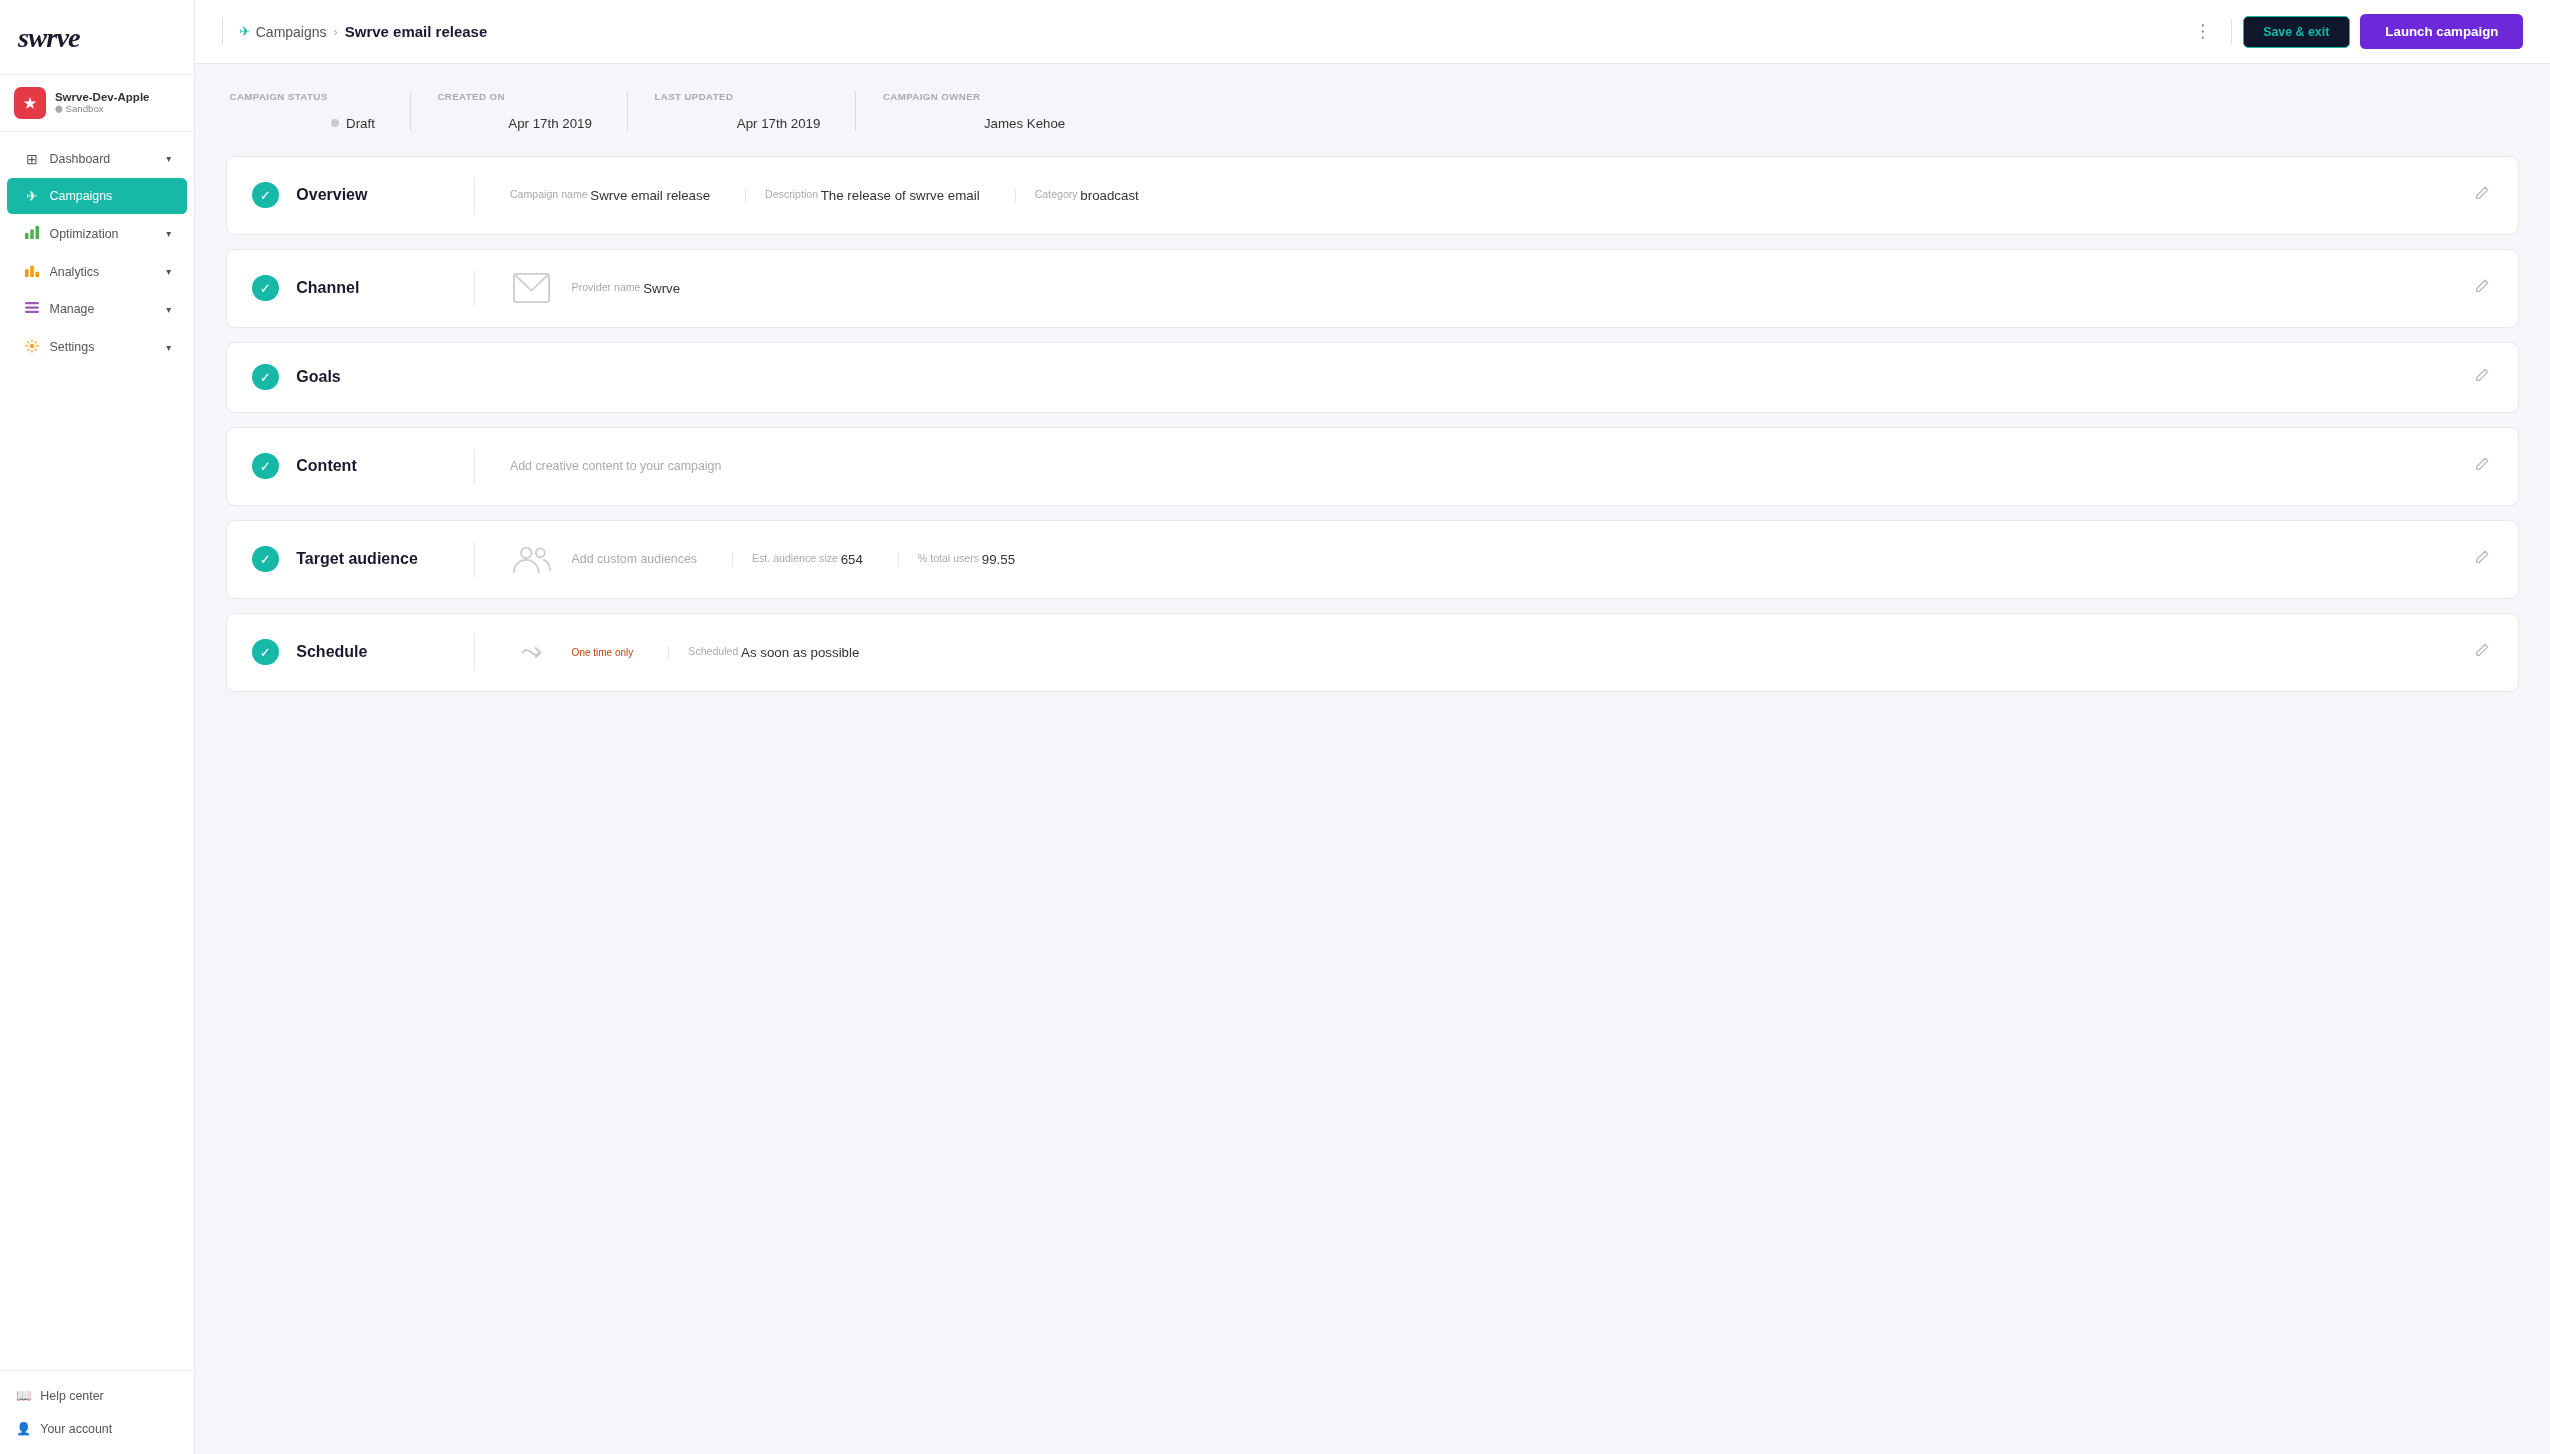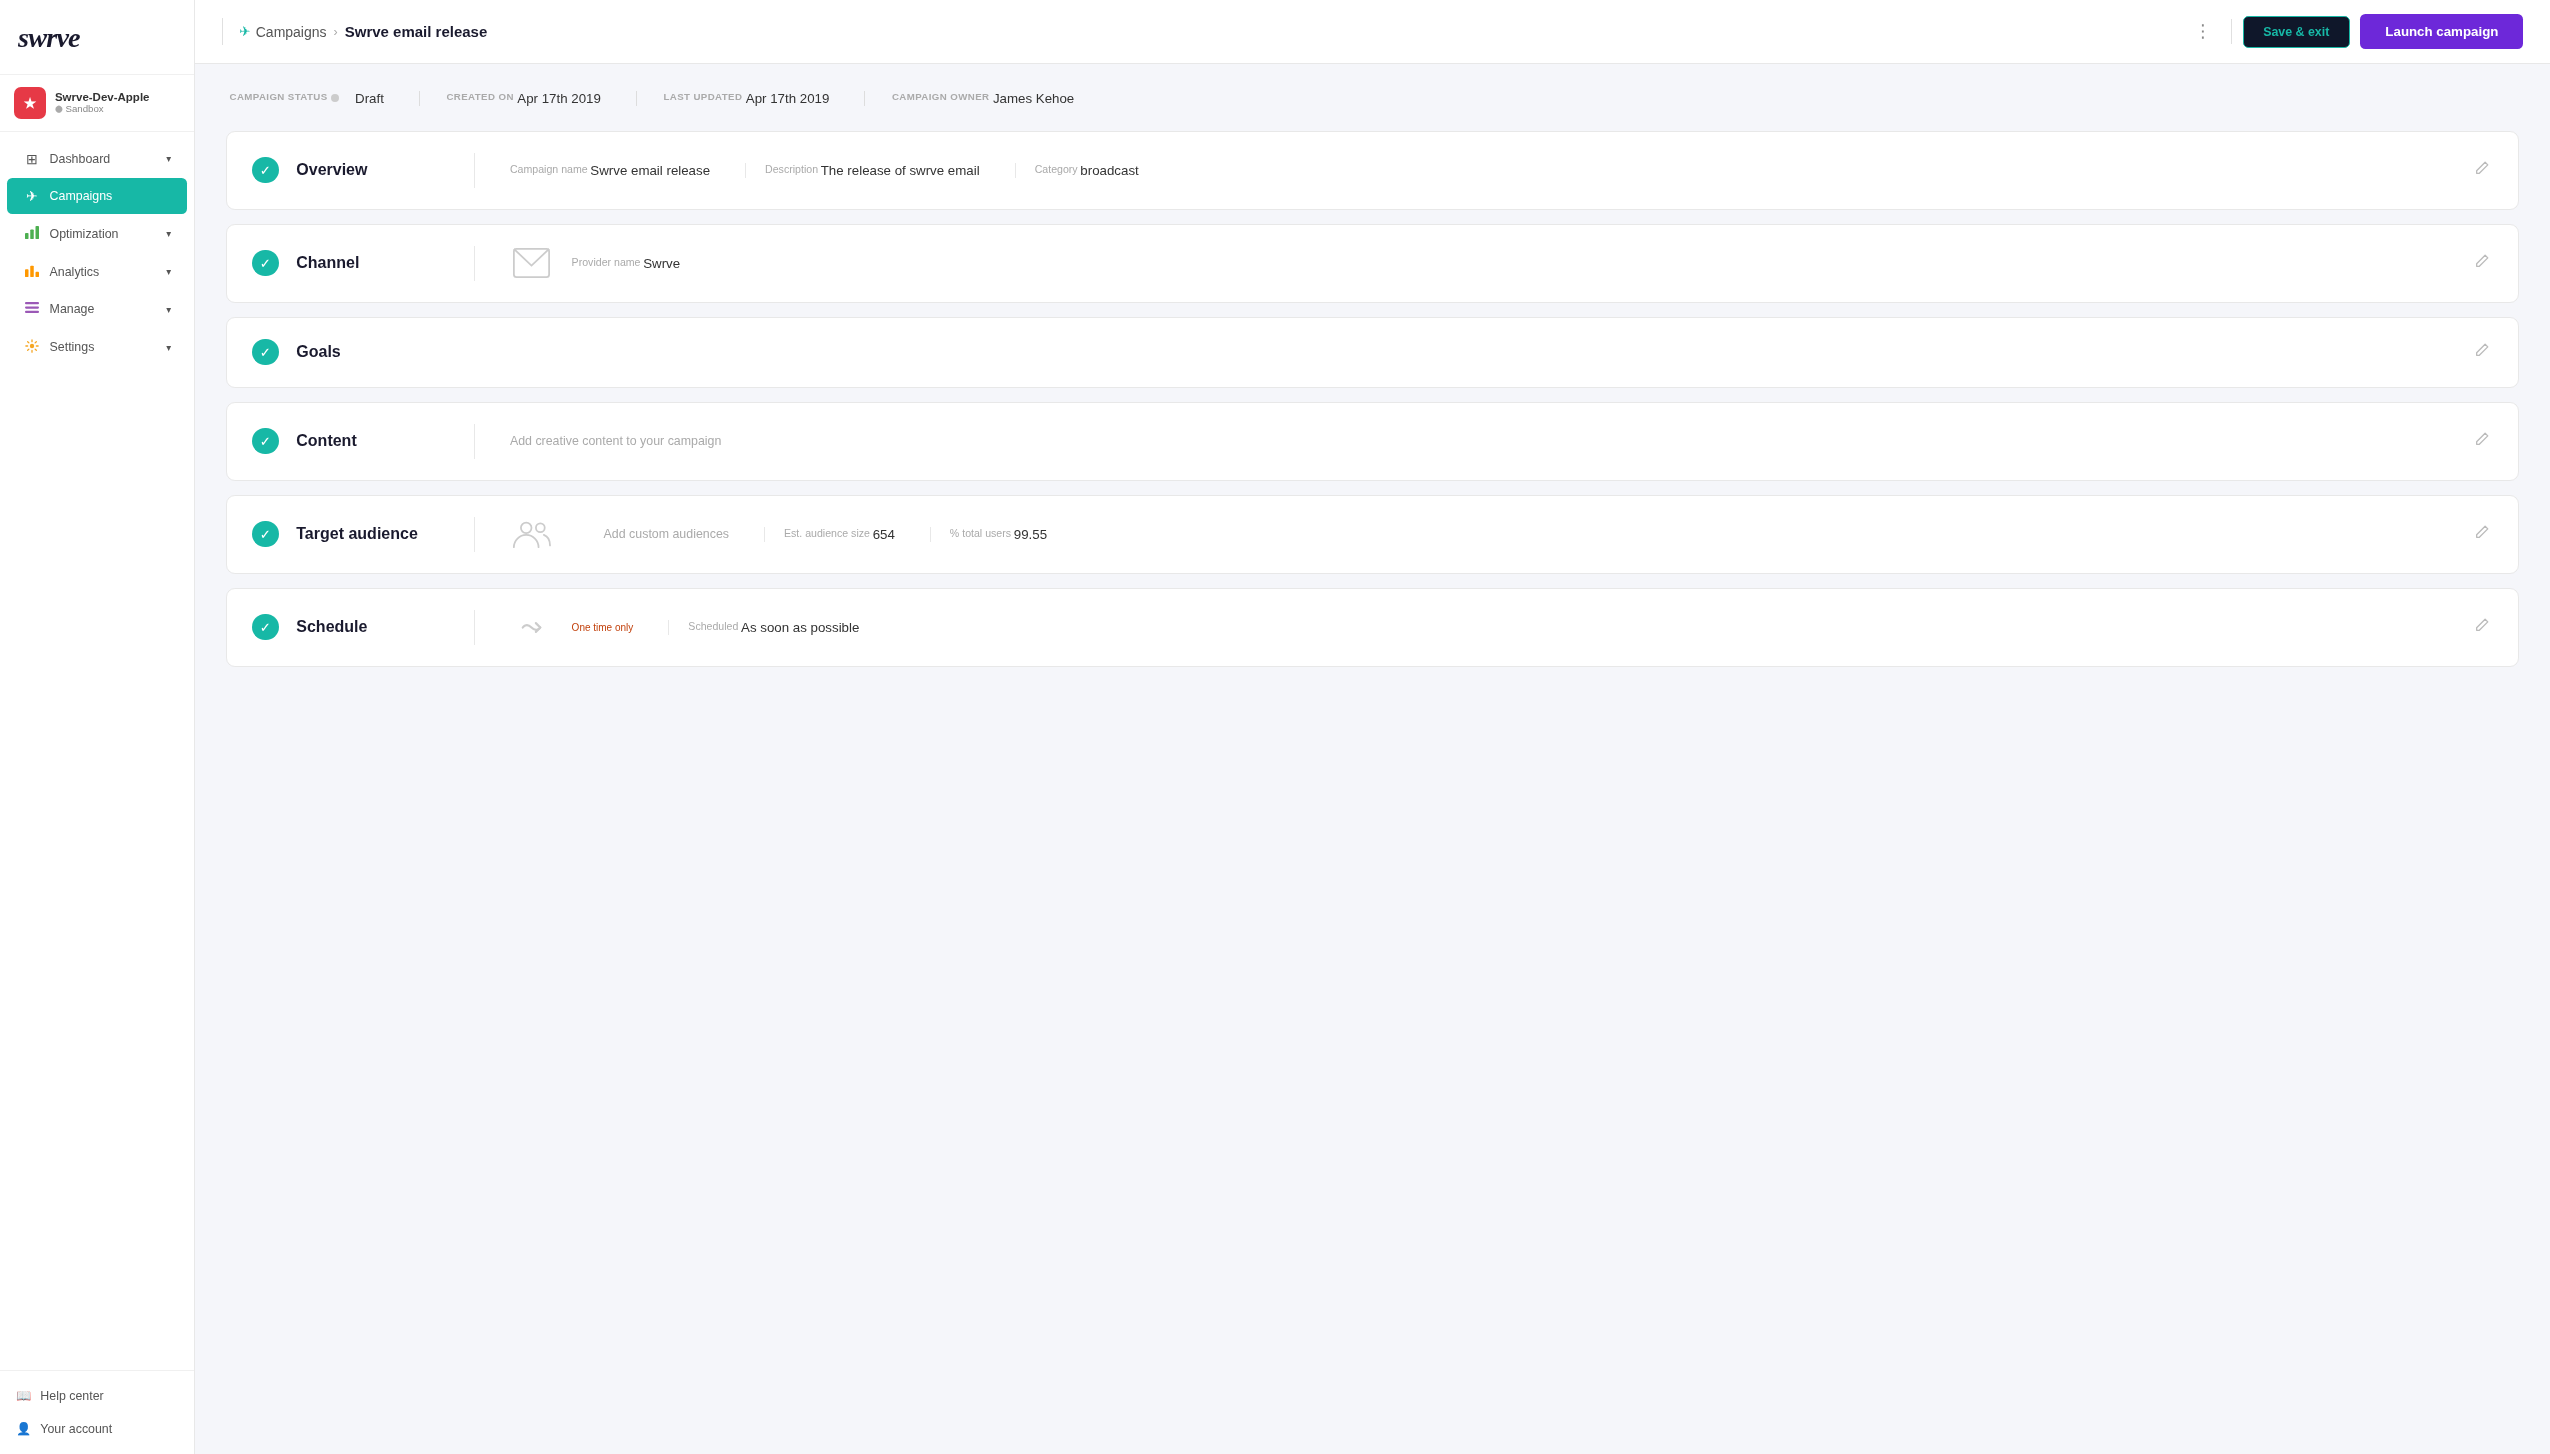--- a/index.html
+++ b/index.html
@@ -153,21 +153,21 @@
       display: flex;
       flex-direction: row;
       gap: 3.5px;
       padding-right: 35px;
     }
     .meta-item + .meta-item {
       padding-left: 26.6px;
       border-left: 0.9px solid #ddd;
     }
     .meta-label { font-size: 9.7px; font-weight: 600; color: #aaa; letter-spacing: 0.4px; text-transform: uppercase; }
-    .meta-value { font-size: 13.3px; color: #333; font-weight: 500; display: flex; align-items: center; gap: 16px; }
+    .meta-value { font-size: 13.3px; color: #333; font-weight: 500; display: flex; align-items: center; gap: 7px; margin-top: 25px; }
     .status-dot { width: 8px; height: 8px; border-radius: 50%; background: #ccc; display: inline-block; }
 
     
     .section-card {
       background: #fff;
       border: 0.9px solid #e8e8e8;
       border-radius: 8.9px;
       padding: 21px 25px;
       margin-bottom: 14px;
       display: flex;
@@ -439,21 +439,21 @@
       <div class="section-icon-area">
         <svg width="39" height="30" viewBox="0 0 44 34" fill="none" xmlns="http://www.w3.org/2000/svg">
           <circle cx="16" cy="10" r="6" stroke="#ccc" stroke-width="2" fill="none"></circle>
           <path d="M2 32c0-7.7 6.3-14 14-14s14 6.3 14 14" stroke="#ccc" stroke-width="2" fill="none" stroke-linecap="round"></path>
           <circle cx="32" cy="10" r="5" stroke="#ccc" stroke-width="2" fill="none"></circle>
           <path d="M36 18c4 1.5 7 5.5 7 12" stroke="#ccc" stroke-width="2" fill="none" stroke-linecap="round"></path>
         </svg>
       </div>
       <div class="section-fields">
         <div class="field-group">
-          <span style="font-size:12.4px;color:#aaa;margin-left:32px;">Add custom audiences</span>
+          <span style="font-size:12.4px;color:#aaa;">Add custom audiences</span>
         </div>
         <div class="field-group">
           <span class="field-label">Est. audience size</span>
           <span class="field-value">654</span>
         </div>
         <div class="field-group">
           <span class="field-label">% total users</span>
           <span class="field-value">99.55</span>
         </div>
       </div>

